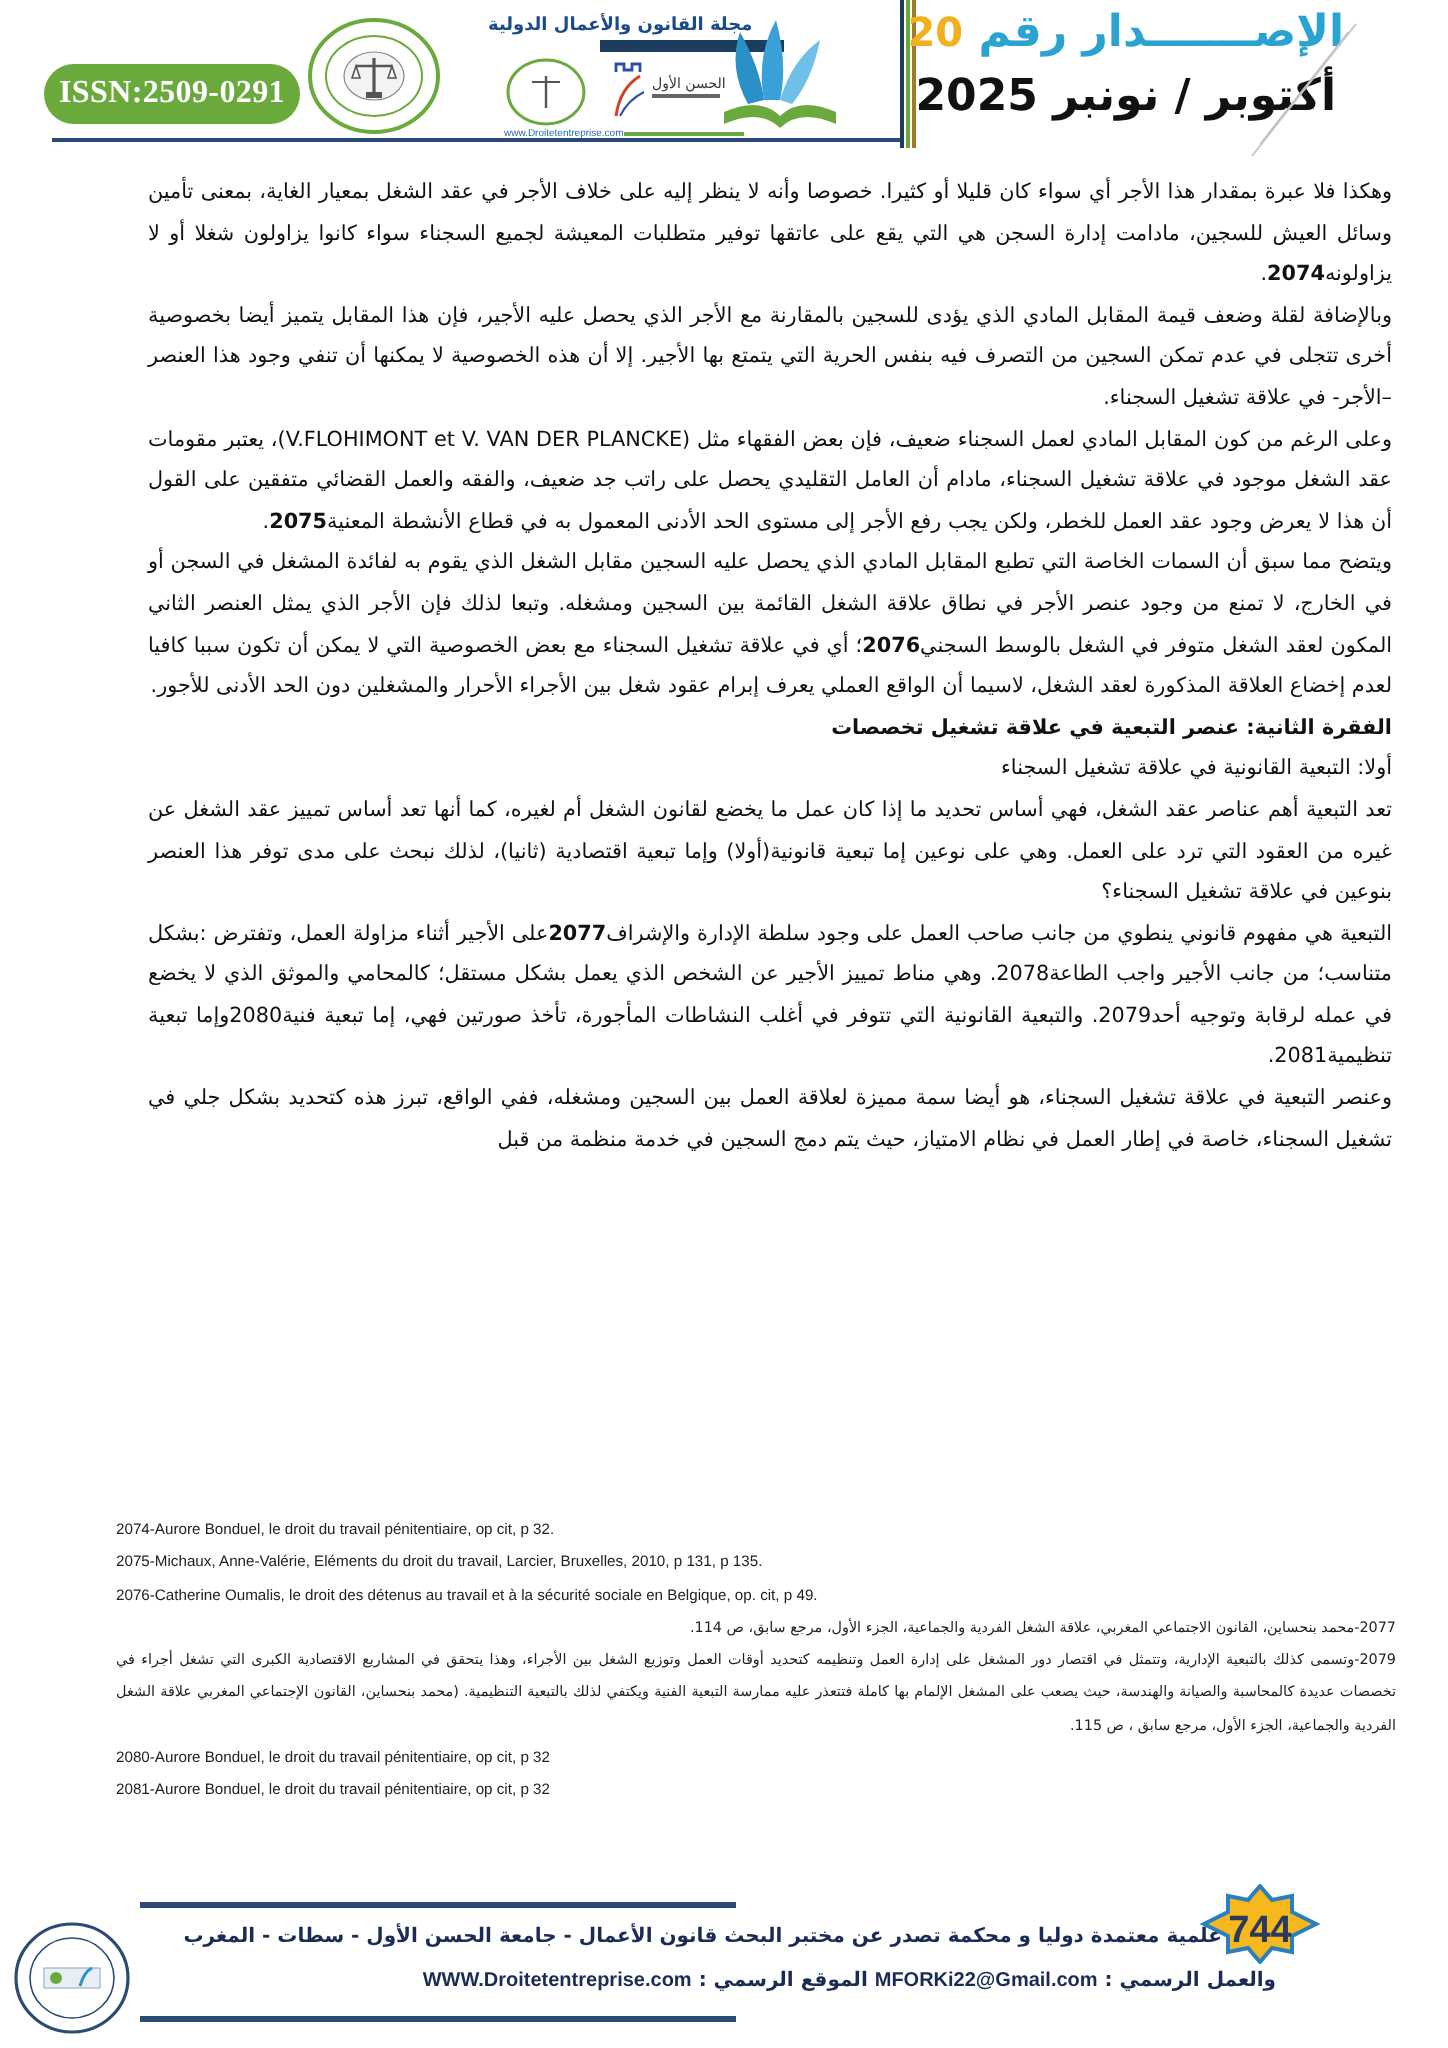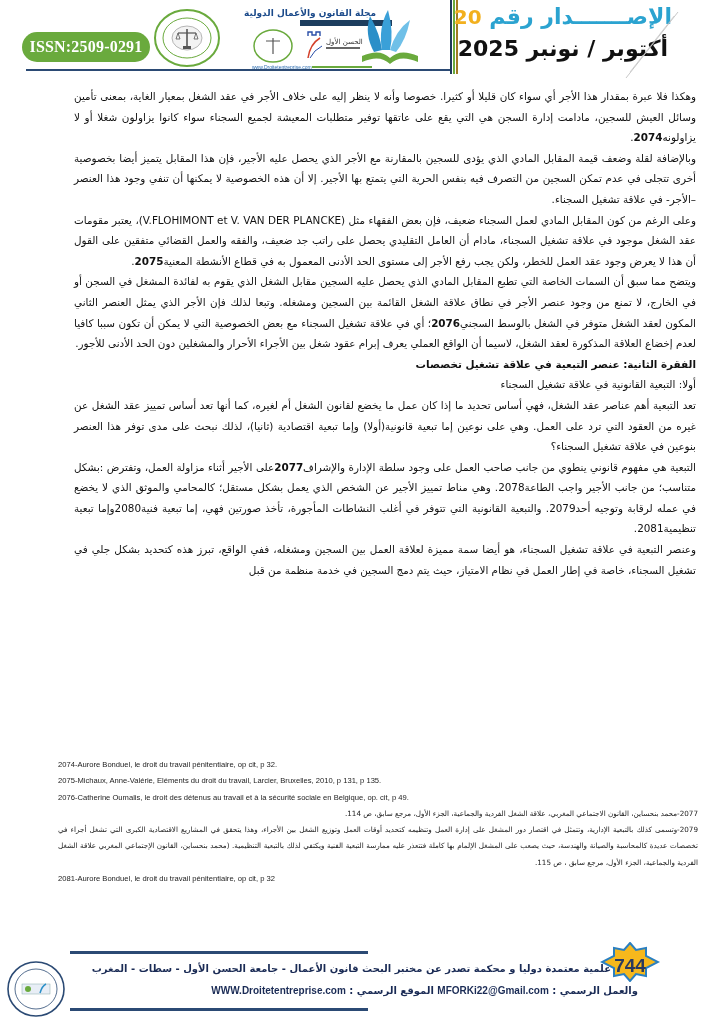--- a/index.html
+++ b/index.html
@@ -157,20 +157,21 @@
     <p><span>التبعية هي مفهوم قانوني ينطوي من جانب صاحب العمل على وجود سلطة الإدارة والإشراف</span><span class="fn-ref">2077</span><span>على الأجير أثناء مزاولة العمل، وتفترض :بشكل متناسب؛ من جانب الأجير واجب الطاعة2078. وهي مناط تمييز الأجير عن الشخص الذي يعمل بشكل مستقل؛ كالمحامي والموثق الذي لا يخضع في عمله لرقابة وتوجيه أحد2079. والتبعية القانونية التي تتوفر في أغلب النشاطات المأجورة، تأخذ صورتين فهي، إما تبعية فنية2080وإما تبعية تنظيمية2081.</span></p>
     <p><span>وعنصر التبعية في علاقة تشغيل السجناء، هو أيضا سمة مميزة لعلاقة العمل بين السجين ومشغله، ففي الواقع، تبرز هذه كتحديد بشكل جلي في تشغيل السجناء، خاصة في إطار العمل في نظام الامتياز، حيث يتم دمج السجين في خدمة منظمة من قبل</span></p>
   </div>
 
 <div class="footnotes" id="footnotes">
     <div class="fn-ltr">2074-Aurore Bonduel, le droit du travail pénitentiaire, op cit, p 32.</div>
     <div class="fn-ltr">2075-Michaux, Anne-Valérie, Eléments du droit du travail, Larcier, Bruxelles, 2010, p 131, p 135.</div>
     <div class="fn-ltr">2076-Catherine Oumalis, le droit des détenus au travail et à la sécurité sociale en Belgique, op. cit, p 49.</div>
     <div class="fn-rtl">2077-محمد بنحساين، القانون الاجتماعي المغربي، علاقة الشغل الفردية والجماعية، الجزء الأول، مرجع سابق، ص 114.</div>
     <div class="fn-rtl">2079-وتسمى كذلك بالتبعية الإدارية، وتتمثل في اقتصار دور المشغل على إدارة العمل وتنظيمه كتحديد أوقات العمل وتوزيع الشغل بين الأجراء، وهذا يتحقق في المشاريع الاقتصادية الكبرى التي تشغل أجراء في تخصصات عديدة كالمحاسبة والصيانة والهندسة، حيث يصعب على المشغل الإلمام بها كاملة فتتعذر عليه ممارسة التبعية الفنية ويكتفي لذلك بالتبعية التنظيمية. (محمد بنحساين، القانون الإجتماعي المغربي علاقة الشغل الفردية والجماعية، الجزء الأول، مرجع سابق ، ص 115.</div>
+    <div class="fn-ltr">2080-Aurore Bonduel, le droit du travail pénitentiaire, op cit, p 32</div>
     <div class="fn-ltr">2081-Aurore Bonduel, le droit du travail pénitentiaire, op cit, p 32</div>
   </div>
 
 <div class="footer-seal">
   <svg width="60" height="58" viewBox="0 0 60 58">
     <ellipse cx="30" cy="29" rx="28" ry="27" fill="#fff" stroke="#2b4a74" stroke-width="1.6"></ellipse>
     <ellipse cx="30" cy="29" rx="21" ry="20" fill="none" stroke="#2b4a74" stroke-width="0.8"></ellipse>
     <rect x="16" y="24" width="28" height="10" fill="#e8eef6" stroke="#8aa" stroke-width="0.5"></rect>
     <circle cx="22" cy="29" r="3" fill="#6aaa3d"></circle>
     <path d="M34 33 Q36 26 40 24" stroke="#2b8fc8" stroke-width="1.5" fill="none"></path>

